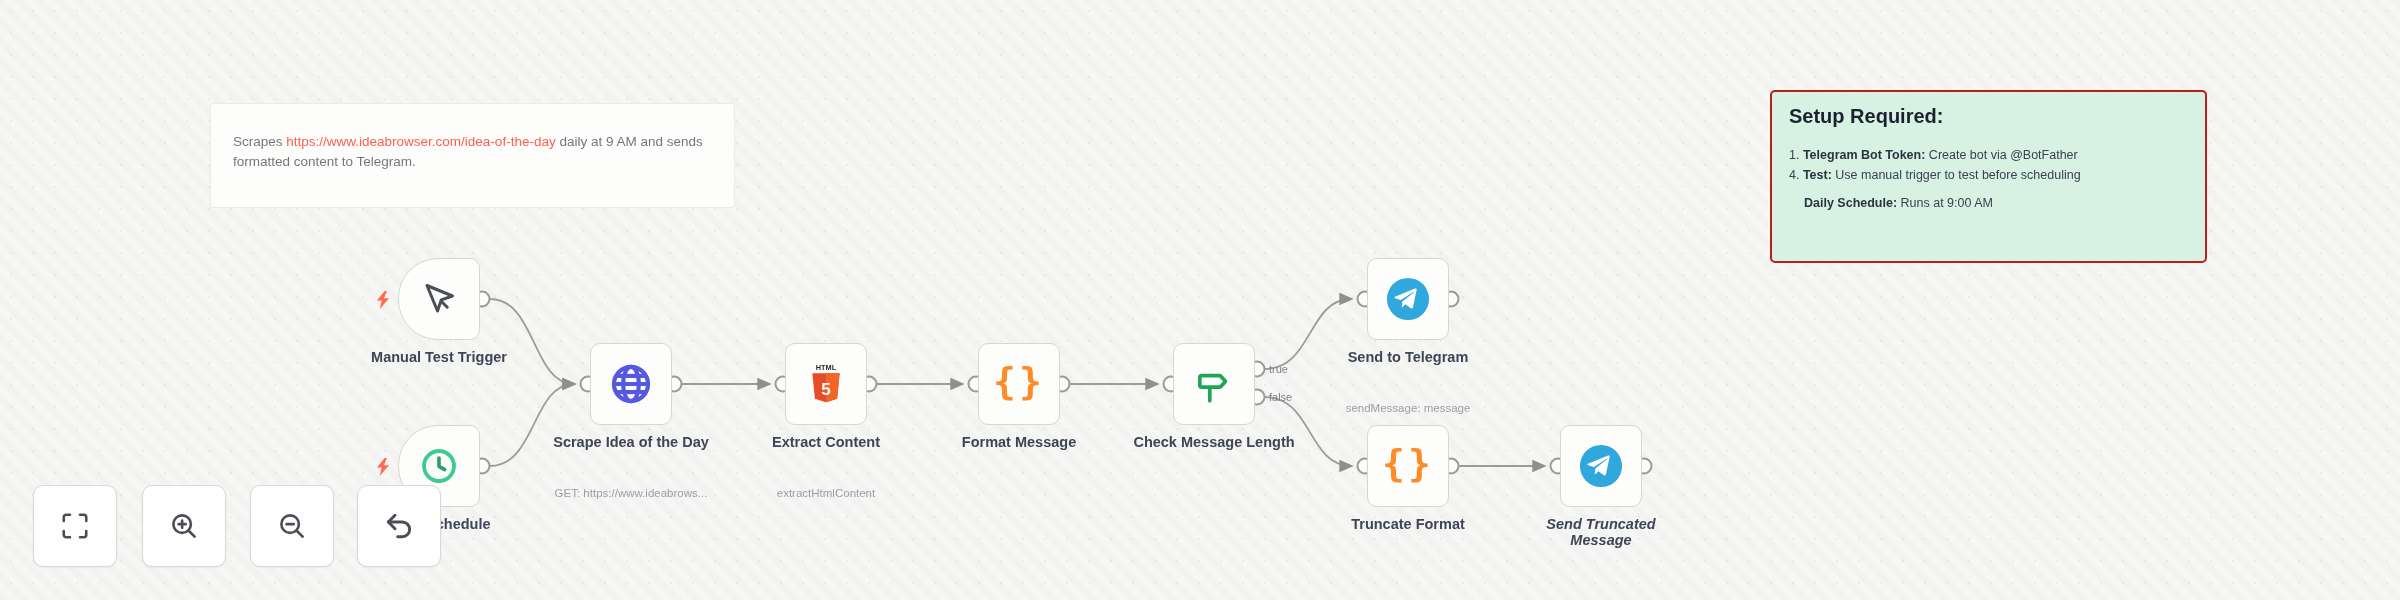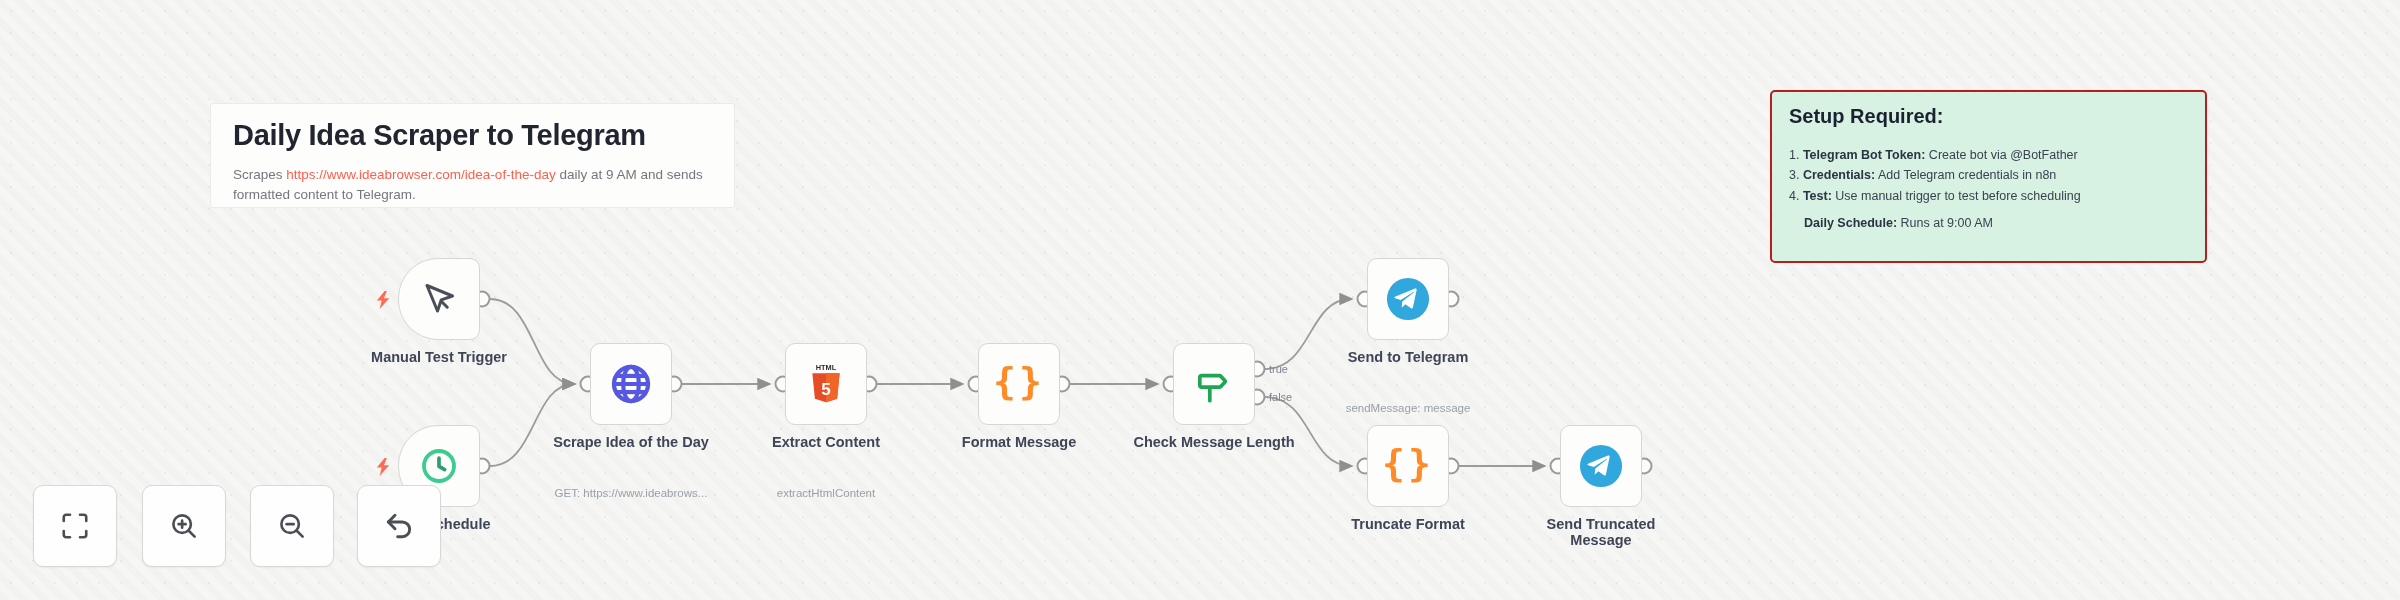--- a/index.html
+++ b/index.html
@@ -46,49 +46,47 @@
   .node {
     position: absolute; width: 82px; height: 82px;
     background: #fdfdfc; border: 1.5px solid #d6d6d3; border-radius: 10px;
     display: flex; align-items: center; justify-content: center;
   }
   .node.trigger { border-radius: 40px 10px 10px 40px; }
   .node .label {
     position: absolute; top: 90px; left: 50%; transform: translateX(-50%);
     width: 210px; text-align: center; font-size: 14.5px; font-weight: 600; color: #3f4557;
   }
-  .node .label.narrow { width: 132px; }
+  .node .label.narrow { width: 132px; font-style: italic; }
   .node .sub {
     position: absolute; top: 111px; left: 50%; transform: translateX(-50%);
     width: 230px; text-align: center; font-size: 11.5px; color: #9aa0a8; margin-top: 32px;
   }
   .node .sub.low { top: 151px; }
   .bolt-icon { position: absolute; left: -26px; top: 31px; }
   .braces { font-family: "DejaVu Sans Mono", monospace; font-size: 38px; font-weight: bold; color: #ff8b28; letter-spacing: 3px; padding-bottom: 6px; }
 
   
   .tool-btn {
     position: absolute; width: 84px; height: 82px;
     background: #fefefe; border: 1px solid #d8d8d5; border-radius: 10px;
     display: flex; align-items: center; justify-content: center;
     box-shadow: 0 1px 2px rgba(0,0,0,0.05); cursor: pointer; z-index: 5;
   }
 </style>
 </head>
 <body>
 
 <div class="title-card">
-  <h1>Daily Idea Scraper to Telegram</h1>
   <div class="note"><span>Scrapes </span><a href="#">https://www.ideabrowser.com/idea-of-the-day</a><span> daily at 9 AM and sends formatted content to Telegram.</span></div>
 </div>
 
 <div class="setup-panel">
   <h2>Setup Required:</h2>
   <div class="item"><span>1. </span><b>Telegram Bot Token:</b><span> Create bot via @BotFather</span></div>
-  <div class="item"><span>3. </span><b>Credentials:</b><span> Add Telegram credentials in n8n</span></div>
   <div class="item"><span>4. </span><b>Test:</b><span> Use manual trigger to test before scheduling</span></div>
   <div class="footer"><b>Daily Schedule:</b><span> Runs at 9:00 AM</span></div>
 </div>
 
 <svg class="wires" width="2400" height="600">
   <defs>
     <marker id="arrow" orient="auto" markerWidth="9" markerHeight="8" refX="6.5" refY="3.5">
       <path d="M0,0 L8,3.5 L0,7 z" fill="#8f8f8d"></path>
     </marker>
   </defs>

